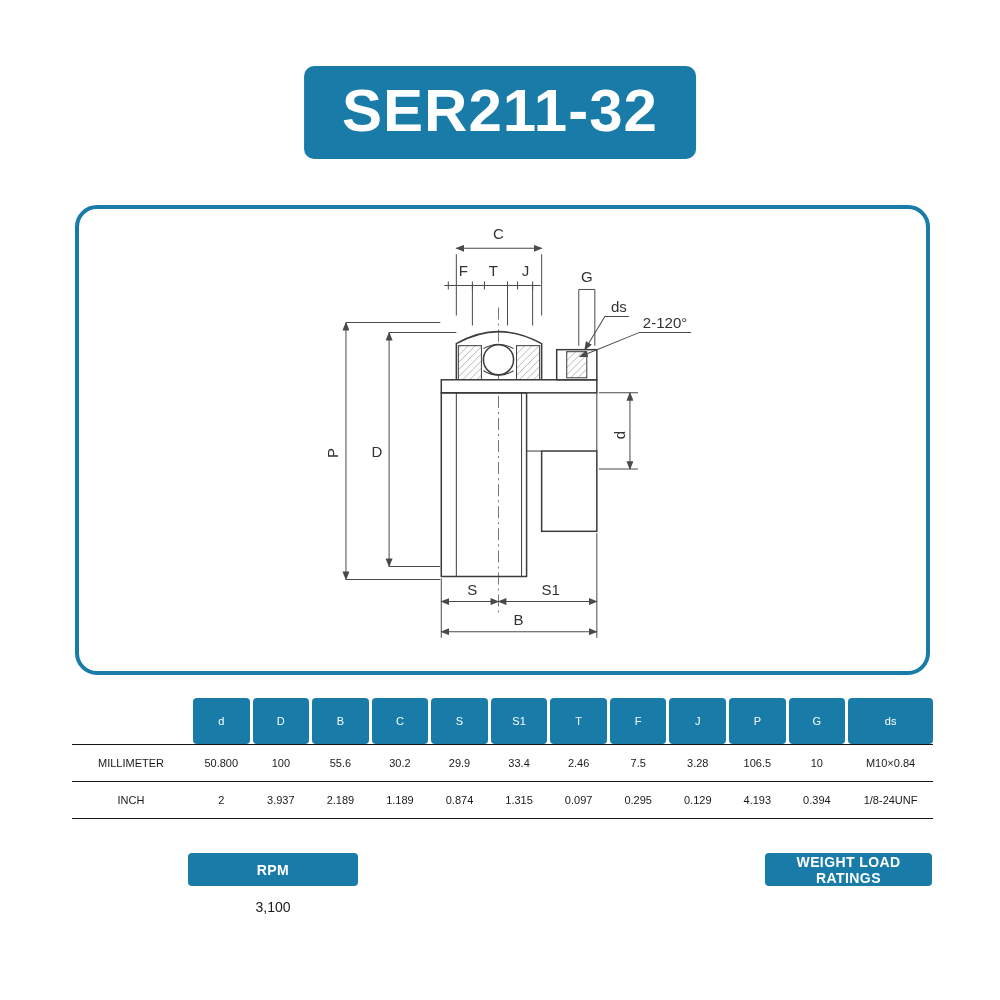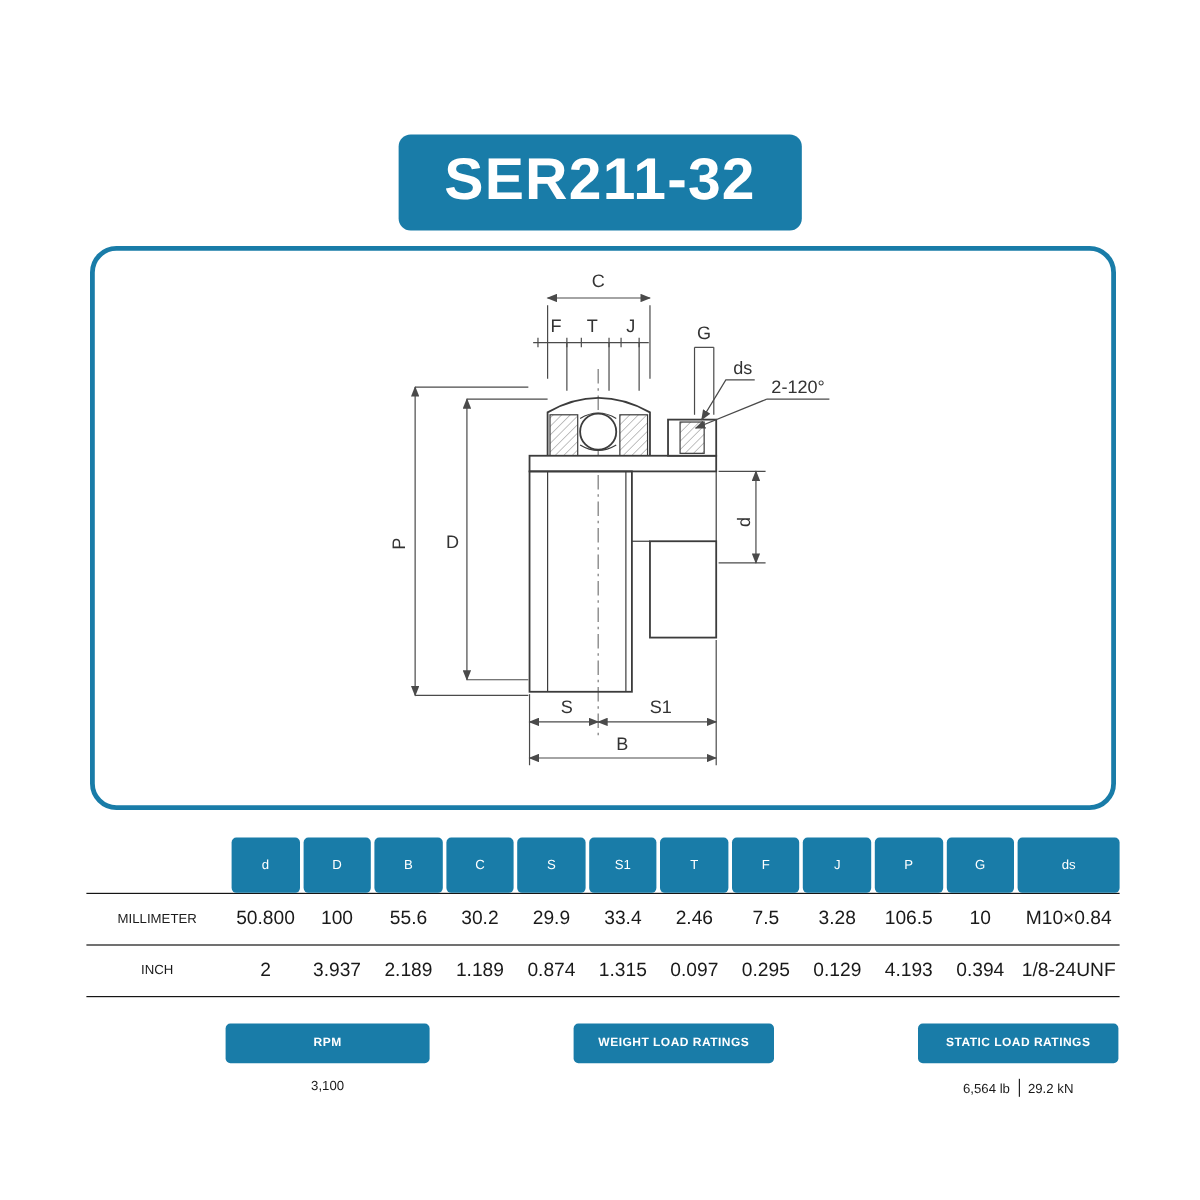--- a/index.html
+++ b/index.html
@@ -7,24 +7,23 @@
     width:1000px; height:1000px;
     background:#ffffff;
     font-family:"Liberation Sans", sans-serif;
     color:#1a1a1a;
     position:relative;
     overflow:hidden;
   }
   .banner {
     position:absolute; left:50%; top:66px; transform:translateX(-50%);
     background:#197CA8; color:#fff;
-    font-weight:700; font-size:49px; letter-spacing:1px;
+    font-weight:700; font-size:60px; letter-spacing:1px;
     padding:10px 38px 14px; border-radius:10px;
     white-space:nowrap;
-    margin-top:46px;
   }
   .drawing-panel {
     position:absolute; left:75px; top:205px; width:855px; height:470px;
     border:4px solid #197CA8; border-radius:22px; background:#fff;
   }
   .drawing-panel svg { position:absolute; left:0; top:0; width:100%; height:100%; }
   svg text { font-family:"Liberation Sans", sans-serif; fill:#333; font-size:15px; }
 
   .spec-table { position:absolute; left:72px; top:698px; width:861px; }
   .thead, .trow {
@@ -33,35 +32,35 @@
     column-gap:3px;
     align-items:stretch;
   }
   .chip {
     background:#197CA8; color:#fff; height:46px;
     display:flex; align-items:center; justify-content:center;
     font-size:11px; border-radius:4px;
   }
   .trow { border-top:1.6px solid #151515; }
   .trow.last { border-bottom:1.6px solid #151515; }
-  .cell { padding:12px 1px; text-align:center; font-size:16px; }
+  .cell { padding:12px 1px; text-align:center; font-size:11px; }
   .unit-cell { font-size:11px; font-weight:500; display:flex; align-items:center; justify-content:center; padding:0; }
 
   .cards {
     position:absolute; left:188px; top:853px; width:744px;
     display:flex; justify-content:space-between;
   }
   .card { width:167px; }
   .card:first-child { width:170px; }
   .card-header {
     background:#197CA8; color:#fff; height:33px; border-radius:4px;
     display:flex; align-items:center; justify-content:center;
-    font-size:10px; font-weight:600; letter-spacing:.4px; text-align:center;
-  }
-  .card-body { padding-top:13px; text-align:center; font-size:11px; white-space:nowrap; }
+    font-size:14px; font-weight:600; letter-spacing:.4px; text-align:center;
+  }
+  .card-body { padding-top:13px; text-align:center; font-size:14px; white-space:nowrap; }
   .vbar {
     display:inline-block; width:0; height:15px;
     border-left:1.6px solid #222; margin:0 7px; vertical-align:-3px;
   }
 </style>
 </head>
 <body>
 
 <div class="banner">SER211-32</div>
 
@@ -210,19 +209,13 @@
 <div class="cards">
   <div class="card">
     <div class="card-header">RPM</div>
     <div class="card-body">
       <span>3,100</span>
     </div>
   </div>
   <div class="card">
     <div class="card-header">WEIGHT LOAD RATINGS</div>
   </div>
-  <div class="card">
-    <div class="card-header">STATIC LOAD RATINGS</div>
-    <div class="card-body">
-      <span>6,564 lb</span><span class="vbar"></span><span>29.2 kN</span>
-    </div>
-  </div>
 </div>
 
 </body></html>

